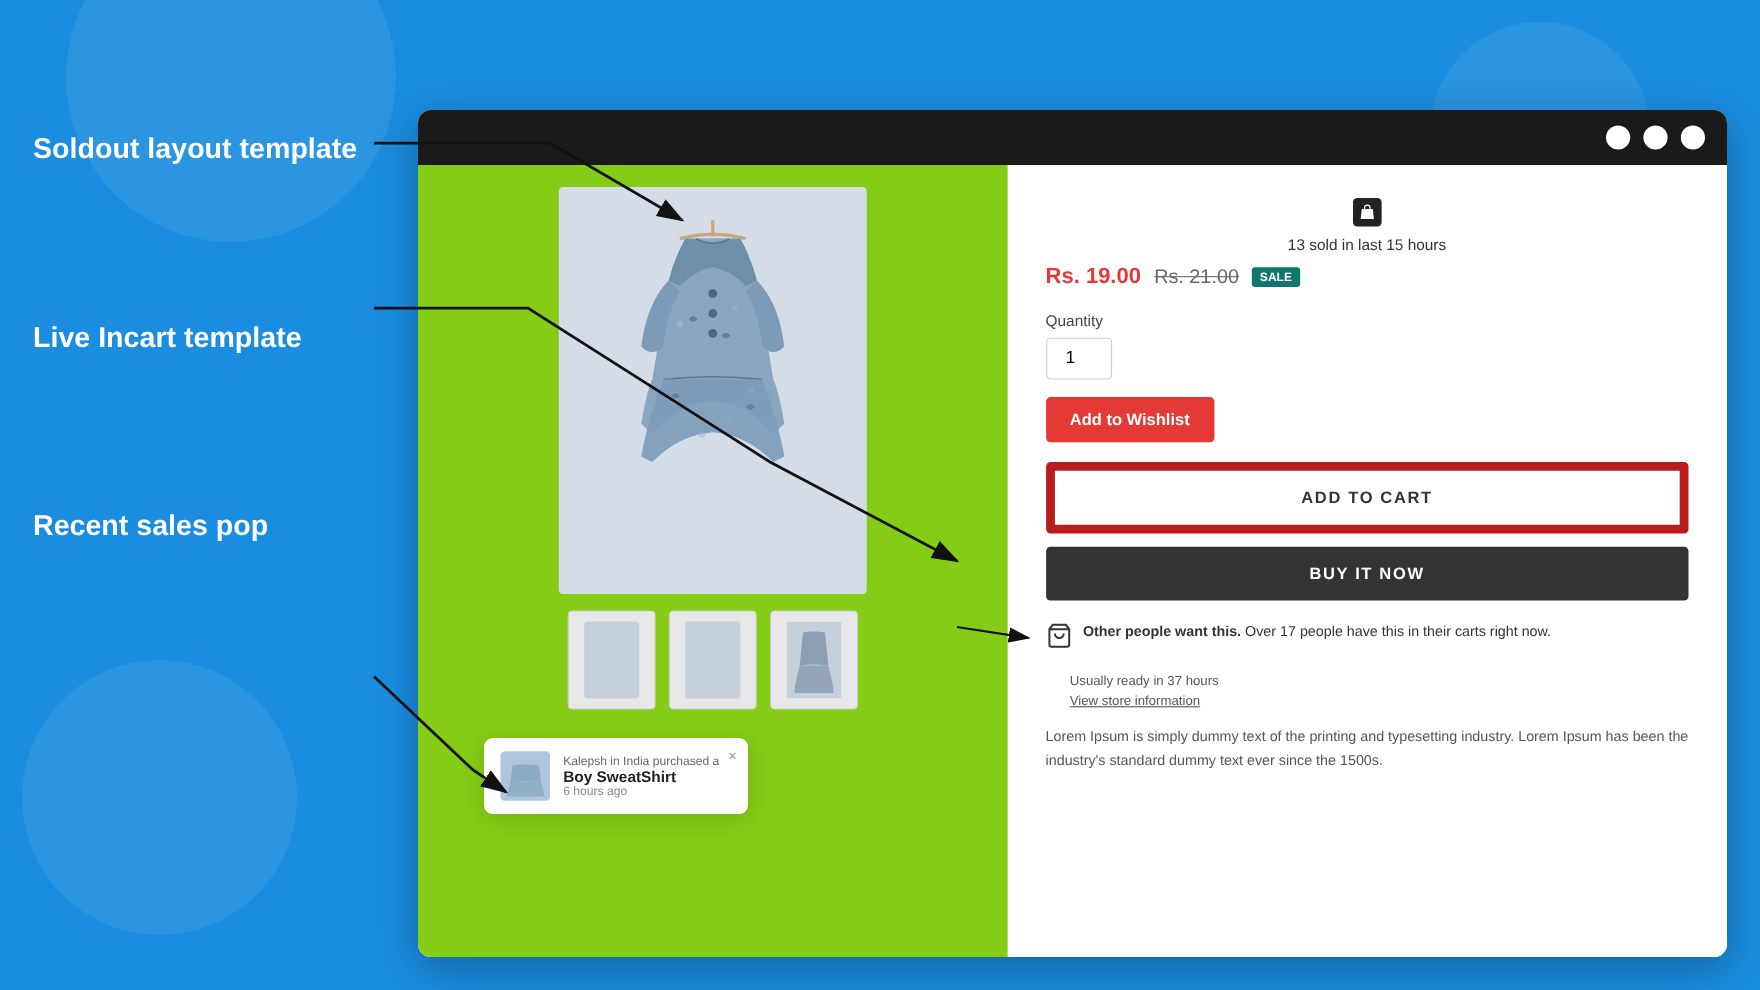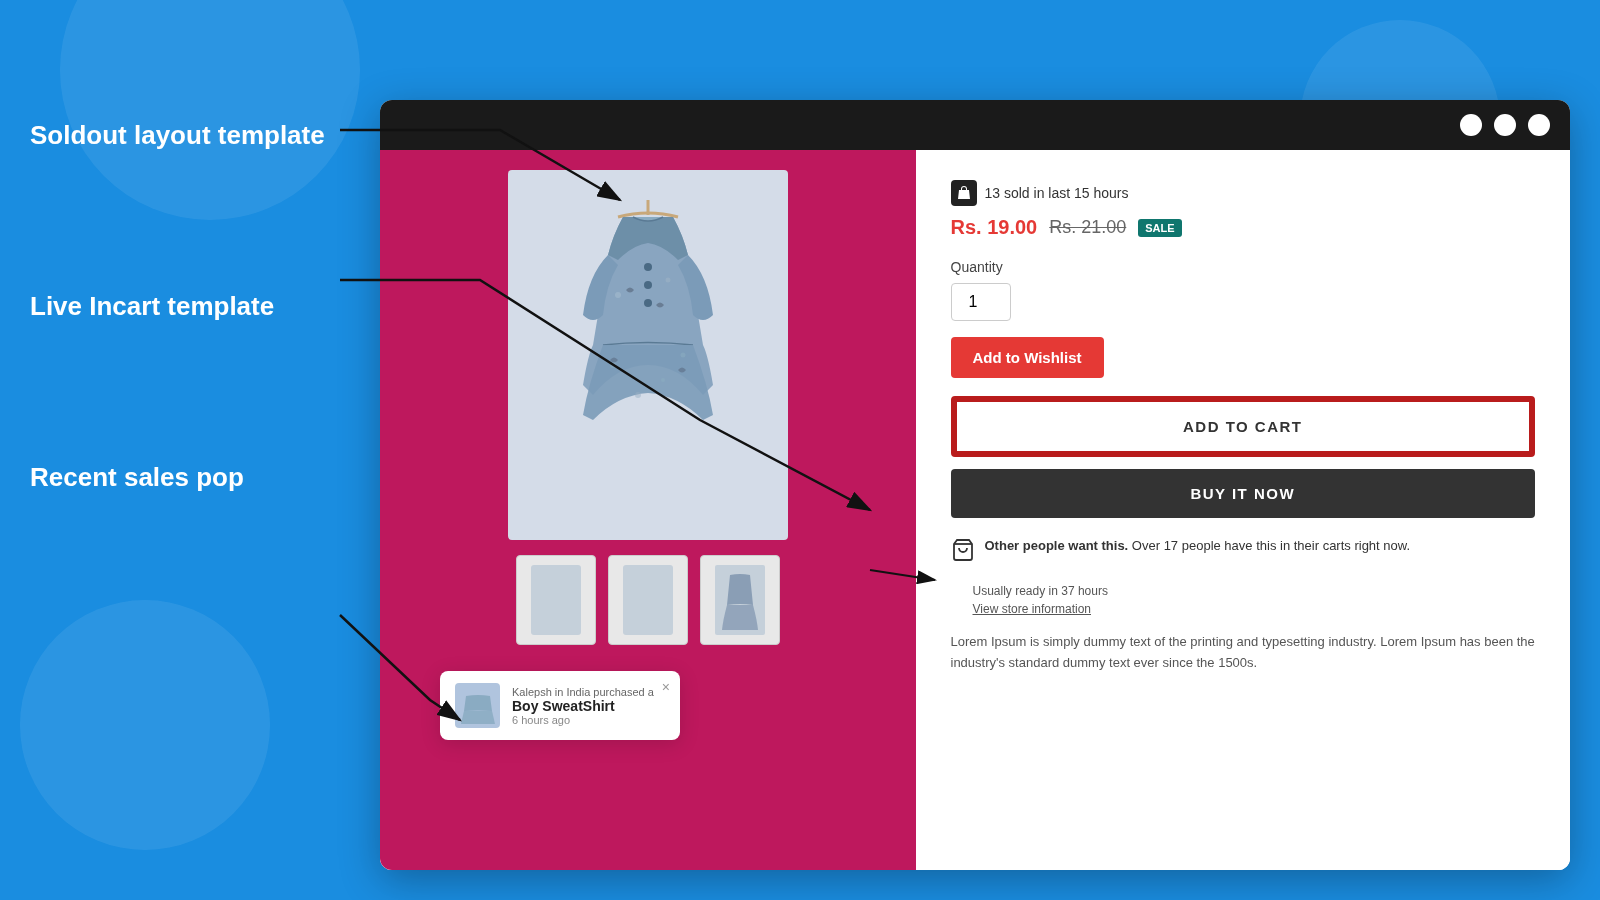--- a/index.html
+++ b/index.html
@@ -77,21 +77,21 @@
     .product-page {
       display: flex;
       height: calc(100% - 50px);
       background: #f8f8f8;
     }
 
     
     .product-image-section {
       width: 45%;
       padding: 20px;
-      background: #be185d;
+      background: #84cc16;
       display: flex;
       flex-direction: column;
       align-items: center;
       position: relative;
     }
 
     .main-product-image {
       width: 280px;
       height: 370px;
       background: #d4dce8;
@@ -192,20 +192,21 @@
       font-weight: 700;
       color: #1a1a1a;
       margin-bottom: 12px;
     }
 
     .sold-badge {
       display: flex;
       align-items: center;
       gap: 8px;
       margin-bottom: 10px;
+      flex-direction: column;
     }
     .bag-icon {
       width: 26px;
       height: 26px;
       background: #222;
       border-radius: 4px;
       display: flex;
       align-items: center;
       justify-content: center;
       color: white;
@@ -266,21 +267,21 @@
       font-weight: 600;
       cursor: pointer;
       margin-bottom: 18px;
       display: inline-block;
       text-align: center;
     }
 
     .add-to-cart-btn {
       width: 100%;
       padding: 16px;
-      border: 6px solid #b91c1c;
+      border: 8px solid #b91c1c;
       background: white;
       color: #333;
       font-size: 15px;
       font-weight: 700;
       letter-spacing: 1.5px;
       cursor: pointer;
       border-radius: 4px;
       margin-bottom: 12px;
     }
 

